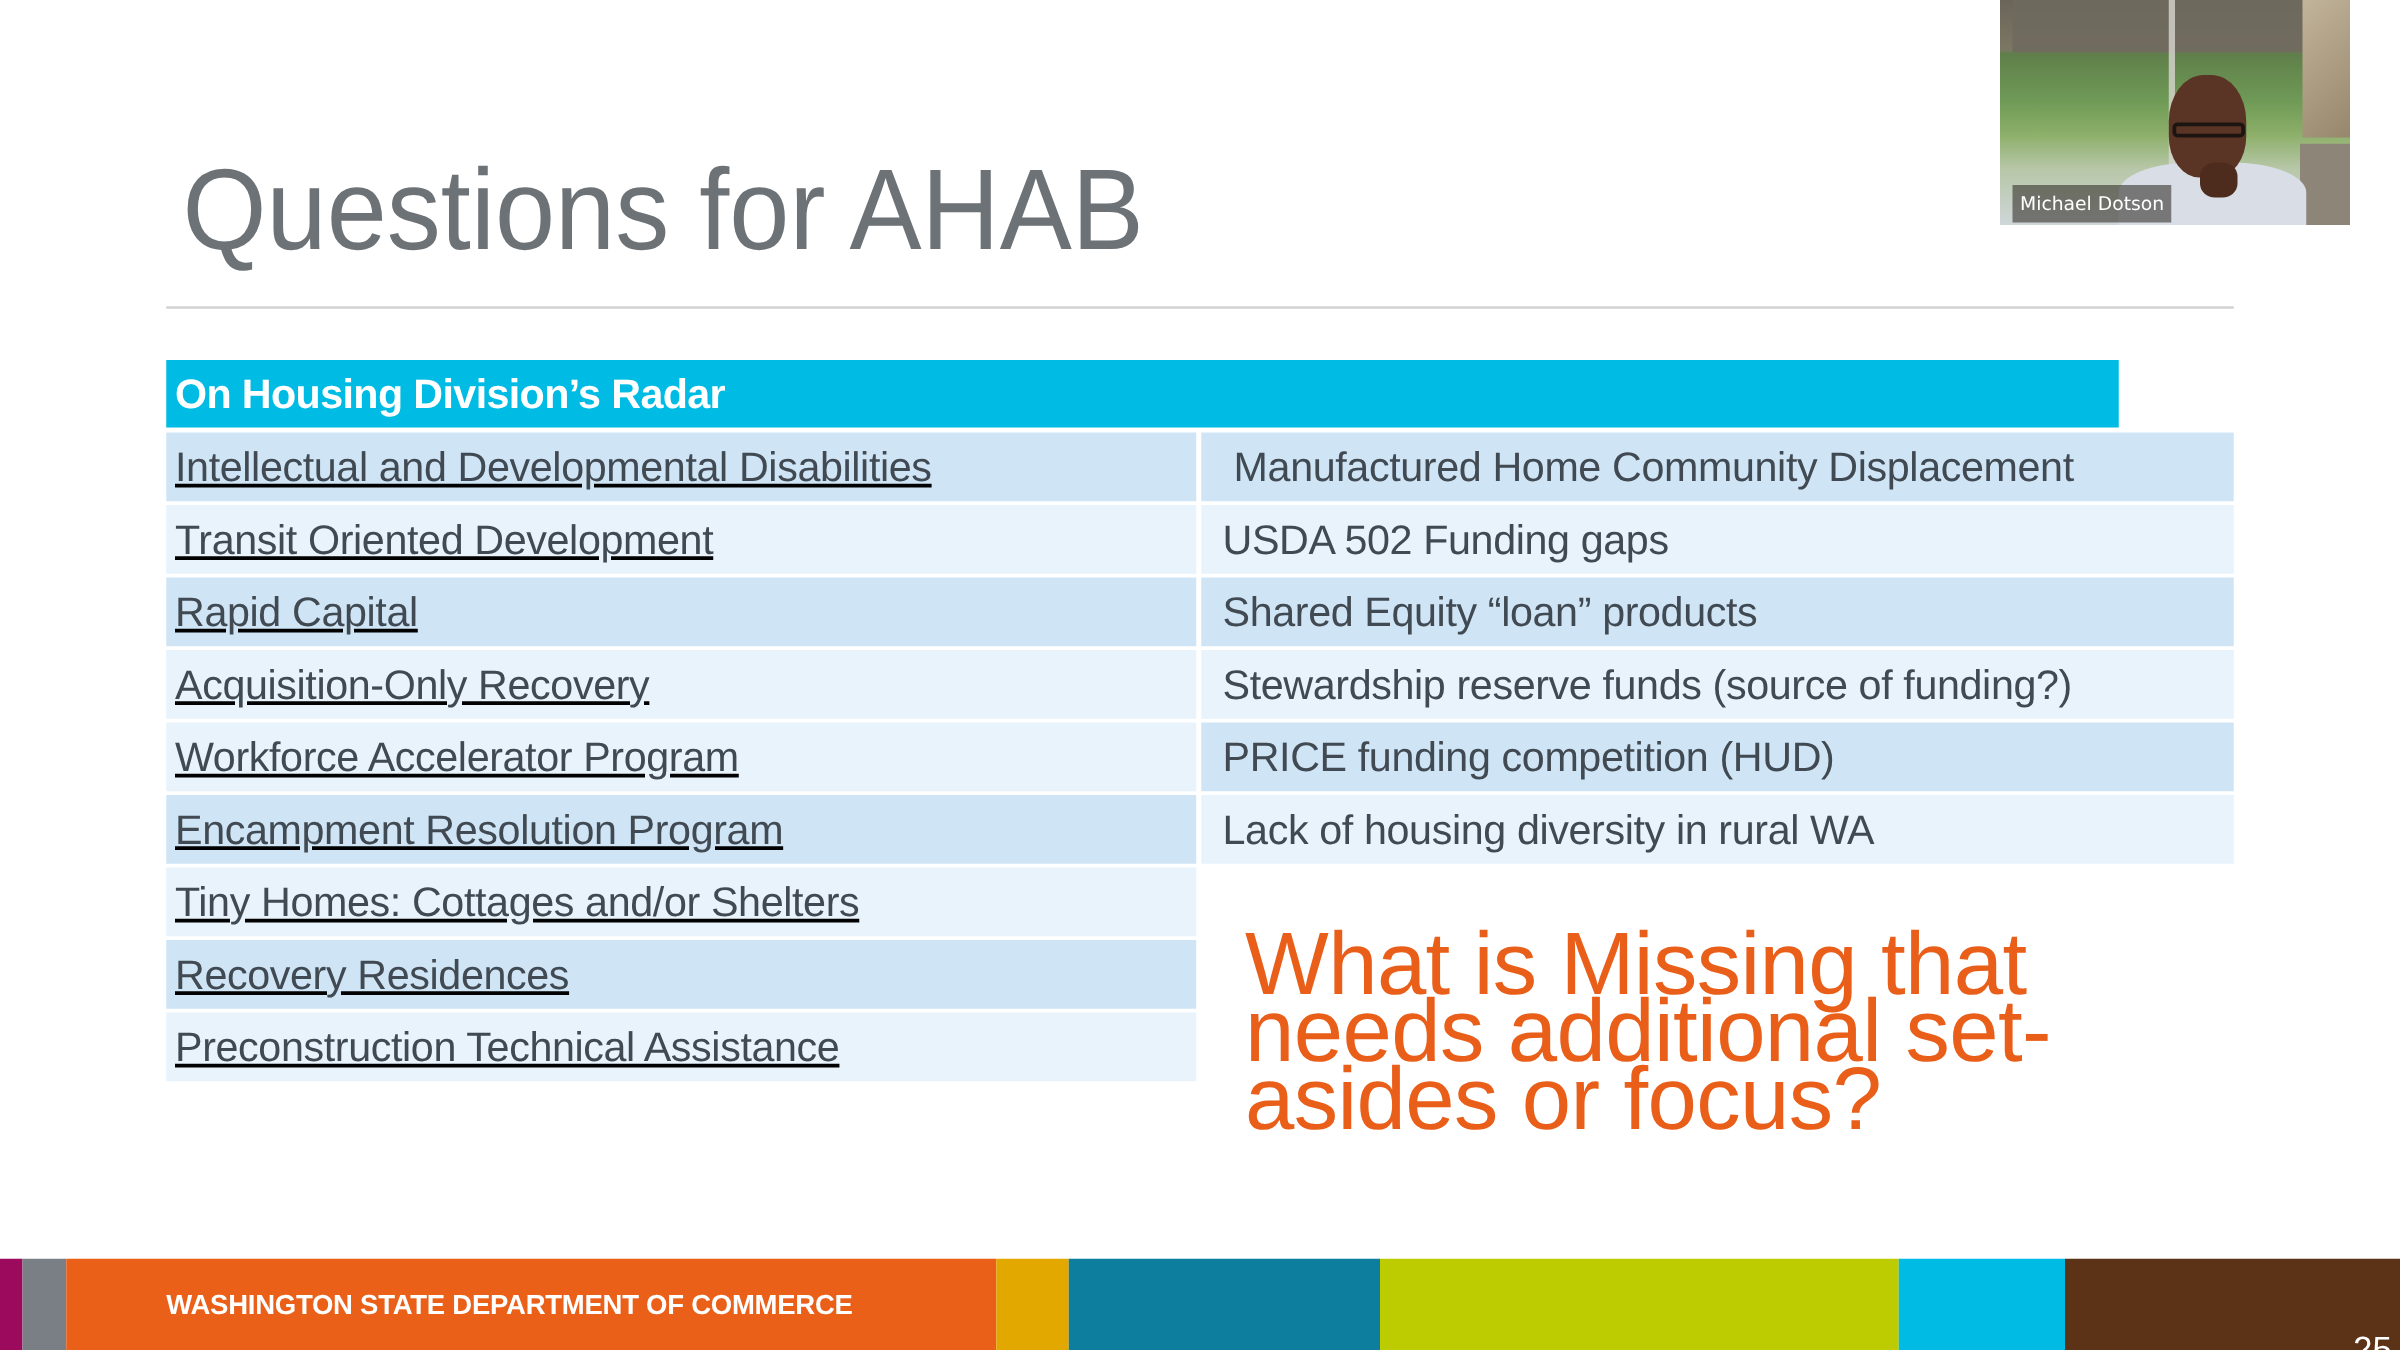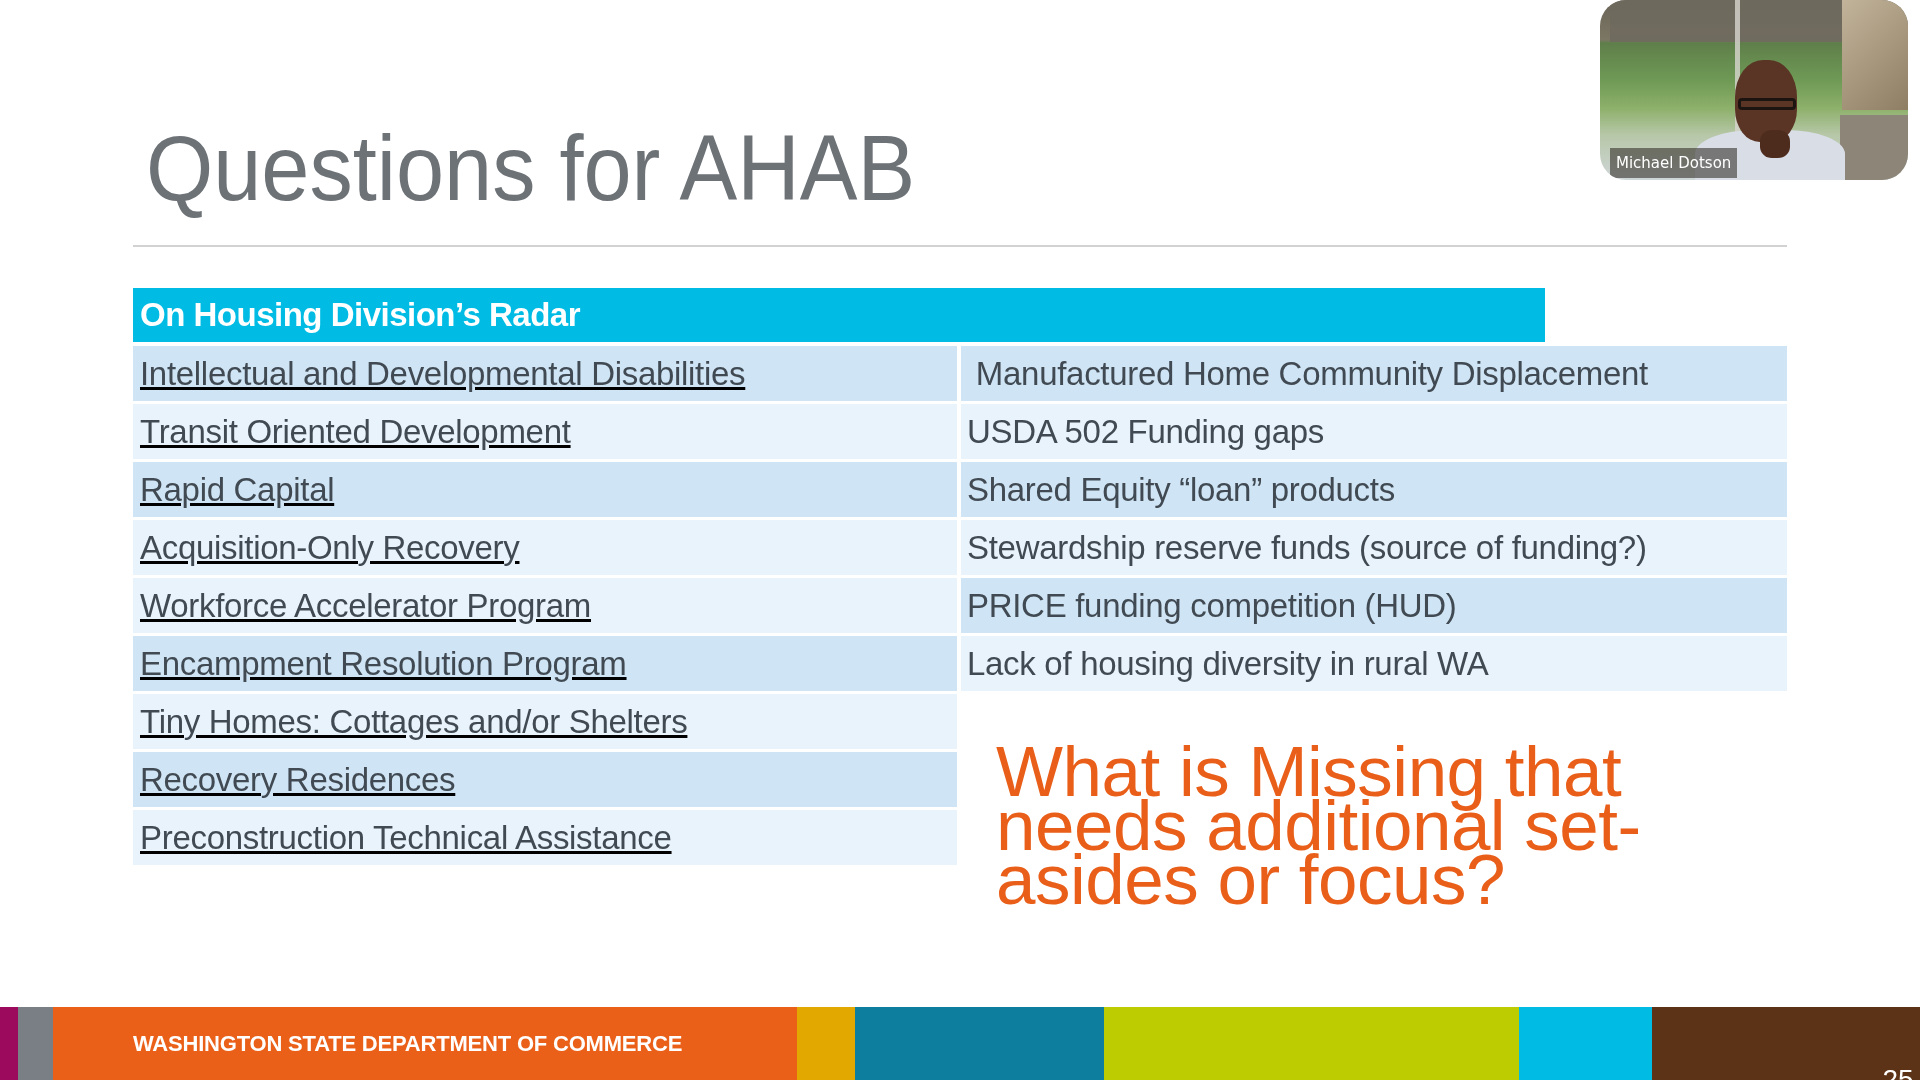--- a/index.html
+++ b/index.html
@@ -14,41 +14,41 @@
       letter-spacing: 0px; line-height: 1.1;
       font-family: "Liberation Sans", "DejaVu Sans", sans-serif;
       transform: scaleX(0.94); transform-origin: left top;
     }
     .title-rule {
       position: absolute; left: 133px; top: 245px; width: 1654px; height: 2px;
       background: #d2d2d2;
     }
 
     .table-header {
-      position: absolute; left: 133px; top: 288px; width: 1412px; height: 54px;
+      position: absolute; left: 133px; top: 288px; width: 1562px; height: 54px;
       background: #00bce4; color: #fff; font-weight: bold; font-size: 33px;
       padding-left: 7px; display: flex; align-items: center;
       letter-spacing: -0.5px;
     }
 
     .col { position: absolute; top: 346px; }
     .col-left { left: 133px; width: 824px; text-decoration: underline; }
     .col-right { left: 961px; width: 826px; }
 
     .row {
       height: 55px; margin-bottom: 3px;
       display: flex; align-items: center;
       padding-left: 7px;
       font-size: 33px; color: #414a52;
       white-space: nowrap; overflow: hidden;
       letter-spacing: -0.3px;
     }
     .row.dark { background: #cfe5f6; }
     .row.light { background: #e8f3fc; }
-    .col-right .row { padding-left: 6px; }
+    .col-right .row { padding-left: 17px; }
 
     .question {
       position: absolute; left: 996px; top: 745px; width: 780px;
       font-size: 71px; line-height: 54px; color: #e95f1a;
       letter-spacing: -0.5px;
     }
 
     .footer { position: absolute; left: 0; top: 1007px; width: 1520px; height: 73px; }
     .footer .band { position: absolute; top: 0; height: 73px; }
     .footer-text {
@@ -56,24 +56,23 @@
       display: flex; align-items: center;
       font-size: 22px; font-weight: bold; color: #fff; letter-spacing: -0.2px;
     }
     .page-number {
       position: absolute; left: 1848px; top: 0; width: 100px; height: 73px;
       display: flex; align-items: center; justify-content: center;
       font-size: 28px; color: #fff; margin-top: 36px;
     }
 
     .video-tile {
-      position: absolute; left: 1600px; top: 0; width: 308px; height: 180px;
+      position: absolute; left: 1600px; top: 0; width: 280px; height: 180px;
       overflow: hidden;
       background: linear-gradient(180deg, #6a6558 0%, #7c7664 22%, #5f7f4a 24%, #6f9a56 45%, #8db06a 60%, #b7c7a8 75%, #cfd6d8 100%);
-      border-radius: 26px;
     }
     .video-tile .blind { position: absolute; left: 10px; top: 0; width: 250px; height: 42px; background: #6e6a5e; opacity: 0.85; }
     .video-tile .frame-v { position: absolute; left: 135px; top: 0; width: 5px; height: 140px; background: #d8d6cf; opacity: 0.8; }
     .video-tile .cabinet { position: absolute; left: 242px; top: 0; width: 78px; height: 110px; background: linear-gradient(135deg, #c2b49a, #8a7a60); }
     .video-tile .shelf { position: absolute; left: 240px; top: 115px; width: 80px; height: 65px; background: #8d8578; }
     .video-tile .head { position: absolute; left: 135px; top: 60px; width: 62px; height: 82px; border-radius: 45% 45% 40% 40%; background: #5a3525; }
     .video-tile .glasses { position: absolute; left: 138px; top: 98px; width: 58px; height: 12px; border: 3px solid #1c1410; border-radius: 4px; }
     .video-tile .shirt { position: absolute; left: 95px; top: 130px; width: 150px; height: 60px; border-radius: 40% 40% 0 0; background: #d9dde6; }
     .video-tile .hand { position: absolute; left: 160px; top: 130px; width: 30px; height: 28px; border-radius: 40%; background: #4d2c1e; }
     .name-tag {

